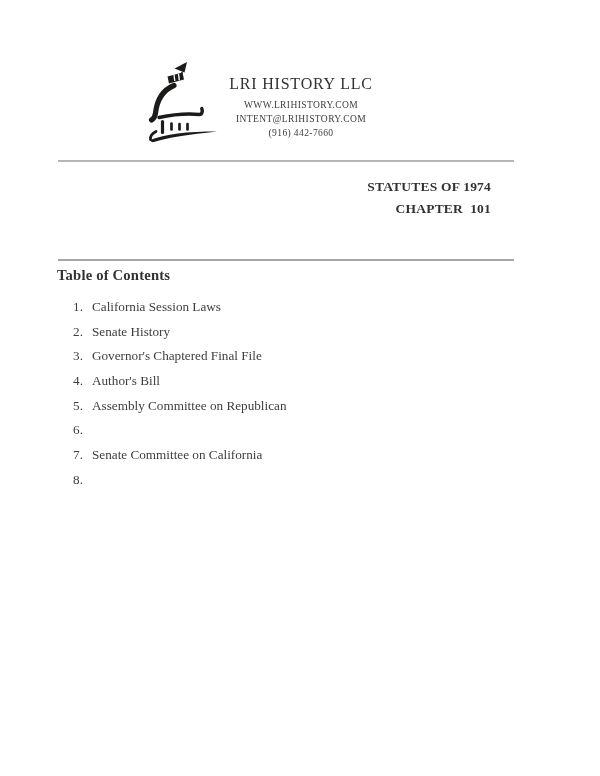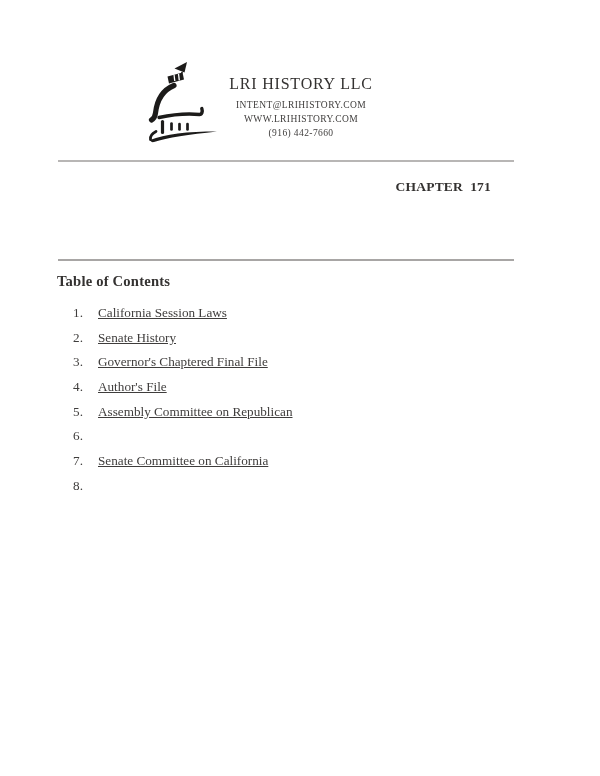--- a/index.html
+++ b/index.html
@@ -69,21 +69,21 @@
   .ref-line {
     font-size: 13.5px;
     line-height: 21.8px;
     font-weight: 700;
     color: #343231;
     white-space: pre;
     letter-spacing: 0.2px;
   }
 
   
-  .toc { position: absolute; left: 57px; top: 274px; width: 460px; }
+  .toc { position: absolute; left: 57px; top: 268px; width: 460px; }
   .toc-title {
     font-size: 14.6px;
     line-height: 15px;
     font-weight: 700;
     color: #343231;
     letter-spacing: 0.2px;
   }
   .toc-list {
     margin-top: 17px;
     list-style: none;
@@ -95,21 +95,21 @@
     line-height: 13.6px;
     margin-bottom: 11.1px;
     color: #3f3d3c;
   }
   .toc-item-number {
     display: inline-block;
     width: 26px;
     text-align: right;
     flex: 0 0 26px;
   }
-  .toc-item-label { margin-left: 15px; text-decoration: underline; }
+  .toc-item-label { margin-left: 9px; }
 </style>
 </head>
 <body>
 
 <div class="page">
 
   <div class="letterhead">
     <svg class="logo" viewBox="0 0 76 84" fill="none" xmlns="http://www.w3.org/2000/svg">
 
       <polygon points="27.5,8.5 40,2 37.5,12.5" fill="#1c1b1a"></polygon>
@@ -128,31 +128,32 @@
       <path d="M32.5,64 L32.5,69.5" stroke="#1c1b1a" stroke-width="2.7" stroke-linecap="round"></path>
       <path d="M40.5,64 L40.5,69.5" stroke="#1c1b1a" stroke-width="2.7" stroke-linecap="round"></path>
 
       <path d="M3,80 C18,74 40,71.5 70,71.5 C42,74.5 20,77.5 7,82 C5,82.5 3.5,81.5 3,80 Z" fill="#1c1b1a"></path>
       <path d="M9,71.5 C5,73.5 3,76.5 3.5,79.5" stroke="#1c1b1a" stroke-width="2.8" stroke-linecap="round"></path>
     </svg>
 
     <div class="brand">
       <div class="company-name">LRI HISTORY LLC</div>
       <div class="contact-block">
+        <div class="contact-line">WWW.LRIHISTORY.COM</div>
         <div class="contact-line">INTENT@LRIHISTORY.COM</div>
-        <div class="contact-line">WWW.LRIHISTORY.COM</div>
         <div class="contact-line">(916) 442-7660</div>
       </div>
     </div>
   </div>
 
   <div class="rule rule-top"></div>
 
   <div class="bill-reference">
-    <div class="ref-line">CHAPTER  171</div>
+    <div class="ref-line">STATUTES OF 1974</div>
+    <div class="ref-line">CHAPTER  101</div>
   </div>
 
   <div class="rule rule-bottom"></div>
 
   <div class="toc">
     <div class="toc-title">Table of Contents</div>
     <ol class="toc-list">
   <li class="toc-item">
     <span class="toc-item-number">1.</span>
     <span class="toc-item-label">California Session Laws</span>
@@ -163,21 +164,21 @@
     <span class="toc-item-label">Senate History</span>
   </li>
 
   <li class="toc-item">
     <span class="toc-item-number">3.</span>
     <span class="toc-item-label">Governor's Chaptered Final File</span>
   </li>
 
   <li class="toc-item">
     <span class="toc-item-number">4.</span>
-    <span class="toc-item-label">Author's File</span>
+    <span class="toc-item-label">Author's Bill</span>
   </li>
 
   <li class="toc-item">
     <span class="toc-item-number">5.</span>
     <span class="toc-item-label">Assembly Committee on Republican</span>
   </li>
 
   <li class="toc-item">
     <span class="toc-item-number">6.</span>
   </li>

